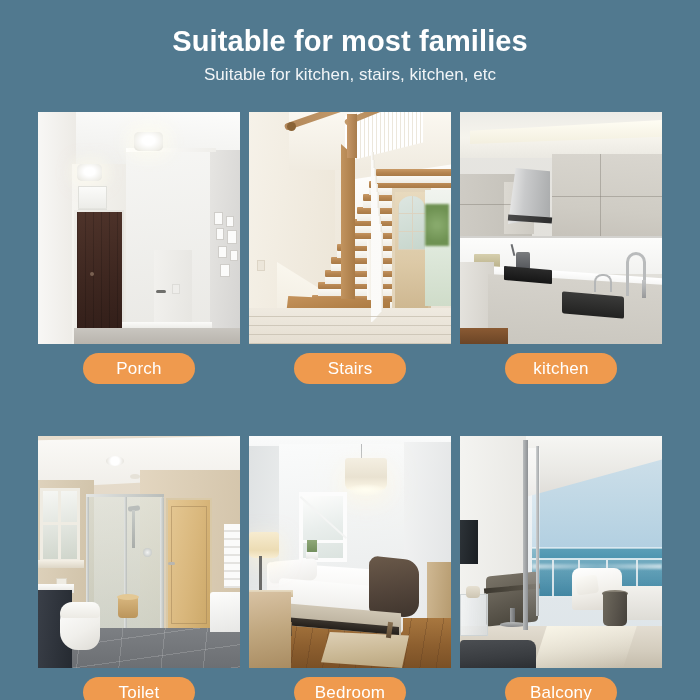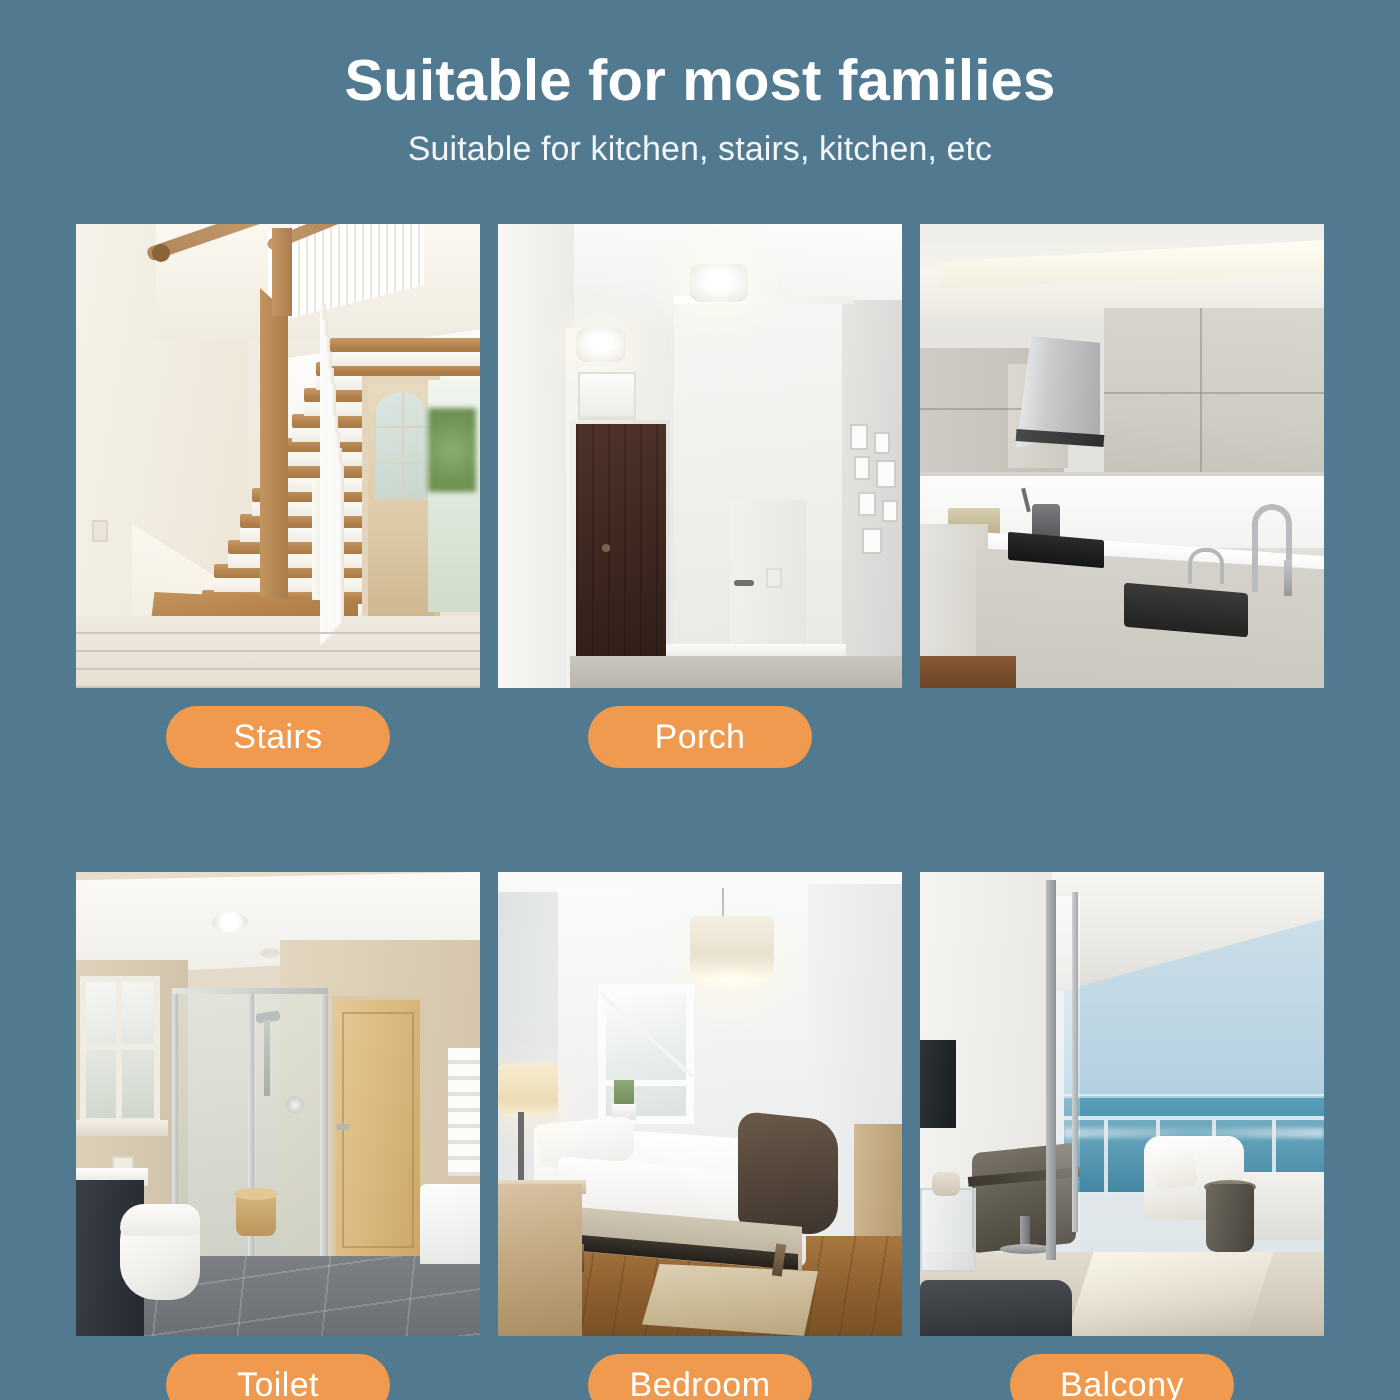--- a/index.html
+++ b/index.html
@@ -463,20 +463,55 @@
 <body>
 
 <div class="page">
 
   <div class="header">
     <div class="title">Suitable for most families</div>
     <div class="subtitle">Suitable for kitchen, stairs, kitchen, etc</div>
   </div>
 
   <div class="grid">
+
+    <div class="cell">
+      <div class="photo p-porch">
+        <div class="po-ceil2"></div>
+        <div class="po-ceil"></div>
+        <div class="po-wallL"></div>
+        <div class="po-wallC"></div>
+        <div class="po-wallR"></div>
+        <div class="po-cornice"></div>
+        <div class="po-lamp1"></div>
+        <div class="po-lamp2"></div>
+        <div class="po-box"></div>
+        <div class="po-boxLine"></div>
+        <div class="po-doorFrame"></div>
+        <div class="po-door"></div>
+        <div class="po-doorKnob"></div>
+        <div class="po-door2"></div>
+        <div class="po-handle"></div>
+        <div class="po-switch"></div>
+        <div class="po-frames">
+          <div class="frm" style="left:0;top:0;width:9px;height:13px;"></div>
+          <div class="frm" style="left:12px;top:4px;width:8px;height:11px;"></div>
+          <div class="frm" style="left:2px;top:16px;width:8px;height:12px;"></div>
+          <div class="frm" style="left:13px;top:18px;width:10px;height:14px;"></div>
+          <div class="frm" style="left:4px;top:34px;width:9px;height:12px;"></div>
+          <div class="frm" style="left:16px;top:38px;width:8px;height:11px;"></div>
+          <div class="frm" style="left:6px;top:52px;width:10px;height:13px;"></div>
+        </div>
+        <div class="po-skirt"></div>
+        <div class="po-floor"></div>
+      </div>
+      <div class="badge-wrap">
+        <span class="badge">Porch</span>
+      </div>
+    </div>
 
     <div class="cell">
       <div class="photo p-stairs">
         <div class="st-wallL"></div>
         <div class="st-wallTop"></div>
         <div class="st-beadboard"></div>
         <div class="st-openL"></div>
         <div class="st-handrail"></div>
         <div class="st-handrailBkt"></div>
         <div class="st-handrail2"></div>
@@ -535,55 +570,20 @@
           <div class="st-floorLine" style="left: 0px; top: 213px; width: 202px;"></div>
           <div class="st-floorLine" style="left: 0px; top: 222px; width: 202px;"></div>
           <div class="st-floorLine" style="left: 0px; top: 231px; width: 202px;"></div>
         </div>
       <div class="badge-wrap">
         <span class="badge">Stairs</span>
       </div>
     </div>
 
     <div class="cell">
-      <div class="photo p-porch">
-        <div class="po-ceil2"></div>
-        <div class="po-ceil"></div>
-        <div class="po-wallL"></div>
-        <div class="po-wallC"></div>
-        <div class="po-wallR"></div>
-        <div class="po-cornice"></div>
-        <div class="po-lamp1"></div>
-        <div class="po-lamp2"></div>
-        <div class="po-box"></div>
-        <div class="po-boxLine"></div>
-        <div class="po-doorFrame"></div>
-        <div class="po-door"></div>
-        <div class="po-doorKnob"></div>
-        <div class="po-door2"></div>
-        <div class="po-handle"></div>
-        <div class="po-switch"></div>
-        <div class="po-frames">
-          <div class="frm" style="left:0;top:0;width:9px;height:13px;"></div>
-          <div class="frm" style="left:12px;top:4px;width:8px;height:11px;"></div>
-          <div class="frm" style="left:2px;top:16px;width:8px;height:12px;"></div>
-          <div class="frm" style="left:13px;top:18px;width:10px;height:14px;"></div>
-          <div class="frm" style="left:4px;top:34px;width:9px;height:12px;"></div>
-          <div class="frm" style="left:16px;top:38px;width:8px;height:11px;"></div>
-          <div class="frm" style="left:6px;top:52px;width:10px;height:13px;"></div>
-        </div>
-        <div class="po-skirt"></div>
-        <div class="po-floor"></div>
-      </div>
-      <div class="badge-wrap">
-        <span class="badge">Porch</span>
-      </div>
-    </div>
-
-    <div class="cell">
       <div class="photo p-kitchen">
         <div class="ki-ceil"></div>
         <div class="ki-cove"></div>
         <div class="ki-upperL"></div>
         <div class="ki-upperL2"></div>
         <div class="ki-upperR"></div>
         <div class="ki-upperLine" style="left:92px;top:84px;width:110px;"></div>
         <div class="ki-upperLine" style="left:140px;top:42px;height:84px;width:1px;"></div>
         <div class="ki-upperLine" style="left:0;top:92px;width:72px;"></div>
         <div class="ki-hood"></div>
@@ -595,20 +595,23 @@
         <div class="ki-utensil"></div>
         <div class="ki-counter"></div>
         <div class="ki-baseL"></div>
         <div class="ki-base"></div>
         <div class="ki-hob"></div>
         <div class="ki-sink"></div>
         <div class="ki-faucetSm"></div>
         <div class="ki-faucet"></div>
         <div class="ki-faucet2"></div>
         <div class="ki-wood"></div>
+      </div>
+      <div class="badge-wrap">
+        <span class="badge">kitchen</span>
       </div>
     </div>
 
     <div class="cell row2">
       <div class="photo p-toilet">
         <div class="to-ceil"></div>
         <div class="to-vent"></div>
         <div class="to-spot"></div>
         <div class="to-wallL"></div>
         <div class="to-wallR"></div>

